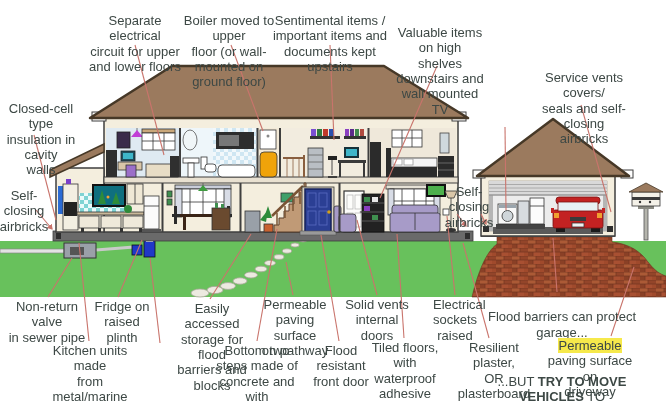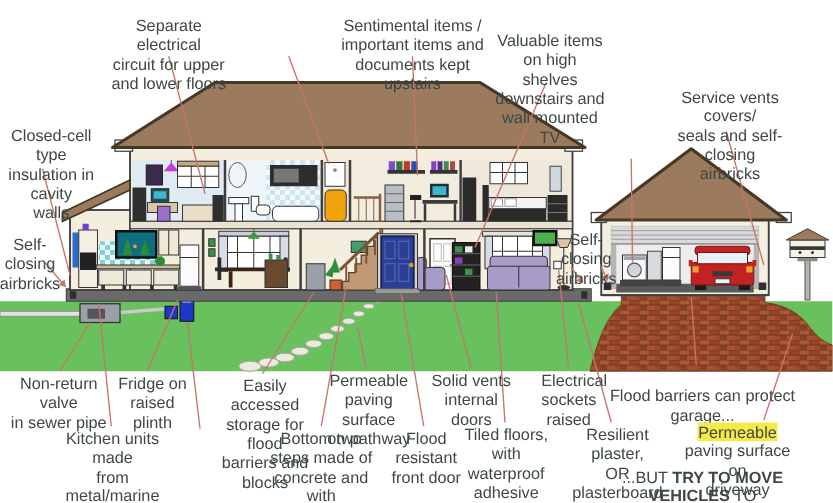--- a/index.html
+++ b/index.html
@@ -380,20 +380,23 @@
     <line x1="455" y1="295" x2="447" y2="216"></line>
     <line x1="489" y1="338" x2="463" y2="243"></line>
     <line x1="557" y1="292" x2="553" y2="238"></line>
     <line x1="611" y1="336" x2="634" y2="267"></line>
   </g>
 </svg>
 
 <div class="lbl" style="left:135px;top:13px;width:100px">Separate electrical
 circuit for upper
 and lower floors</div>
+<div class="lbl" style="left:229px;top:13px;width:122px">Boiler moved to upper
+floor (or wall-mounted on
+ground floor)</div>
 <div class="lbl" style="left:330px;top:13px;width:122px">Sentimental items /
 important items and
 documents kept upstairs</div>
 <div class="lbl" style="left:440px;top:25px;width:90px">Valuable items
 on high shelves
 downstairs and
 wall mounted TV</div>
 <div class="lbl" style="left:584px;top:70px;width:112px">Service vents covers/
 seals and self-closing
 airbricks</div>

